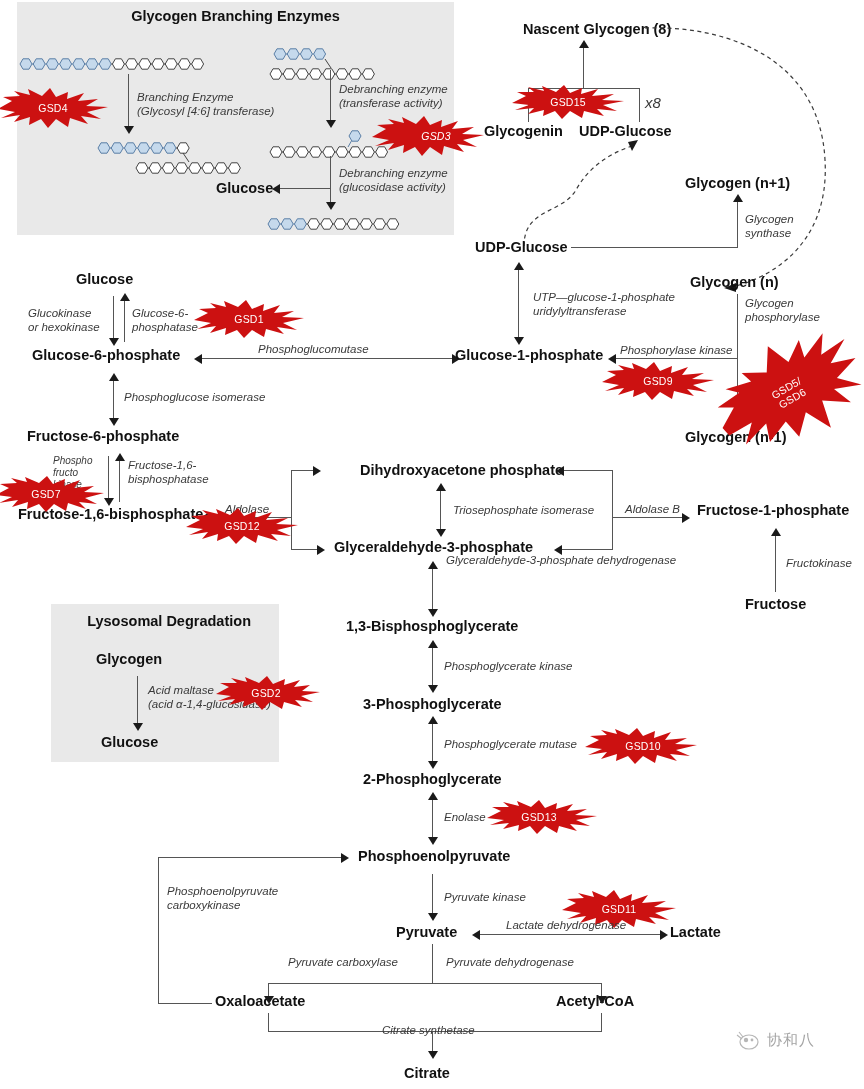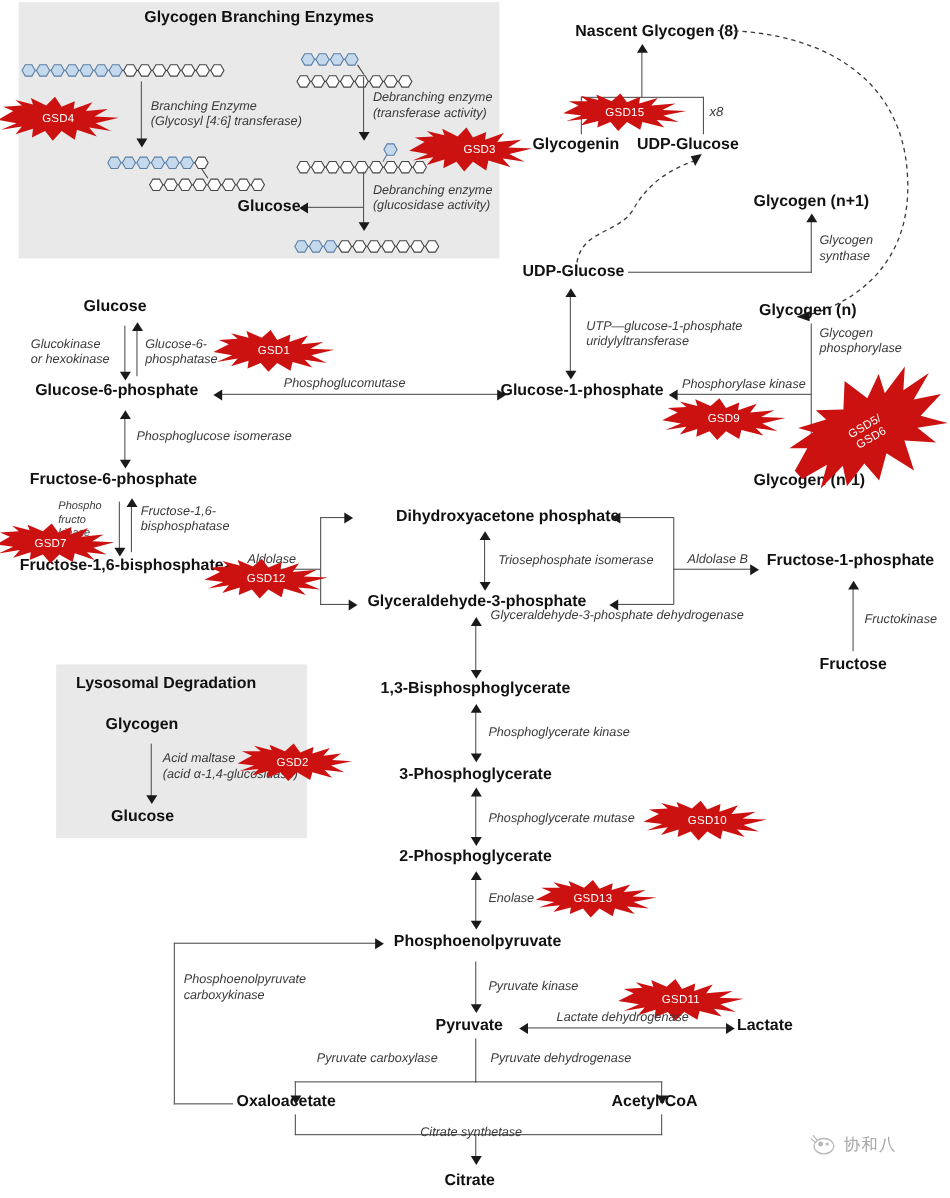--- a/index.html
+++ b/index.html
@@ -37,21 +37,21 @@
   }
   
   .enz{
     font-style:italic;
     font-size:11.5px;
     color:#3a3a3a;
     white-space:nowrap;
     line-height:1.22;
   }
   .enz.tiny{font-size:10px;}
-  .enz.x8{font-size:12px;font-style:italic;}
+  .enz.x8{font-size:15px;font-style:italic;}
   
   .ln{background:#555;position:absolute;}
   .hl{height:1.3px;}
   .vl{width:1.3px;}
   
   .ah{position:absolute;width:0;height:0;}
   .ah-r{border-top:5px solid transparent;border-bottom:5px solid transparent;border-left:8px solid #1a1a1a;}
   .ah-l{border-top:5px solid transparent;border-bottom:5px solid transparent;border-right:8px solid #1a1a1a;}
   .ah-u{border-left:5px solid transparent;border-right:5px solid transparent;border-bottom:8px solid #1a1a1a;}
   .ah-d{border-left:5px solid transparent;border-right:5px solid transparent;border-top:8px solid #1a1a1a;}
@@ -280,21 +280,21 @@
     <svg width="110" height="40" viewBox="0 0 110 40">
         <polygon points="0,21 14,13 5,9 22,8 16,3 32,7 30,1 44,8 52,0 58,9 70,4 69,11 86,5 80,13 100,11 88,18 110,19 89,24 103,31 83,28 90,36 72,30 70,39 58,31 50,40 43,31 31,37 32,29 16,34 22,27 3,30 17,24" fill="#cc1111"></polygon>
       </svg>
     <span class="btxt">GSD4</span>
   </div>
 
   <div class="burst" style="left:372px;top:116px;width:112px;height:40px;">
     <svg width="112" height="40" viewBox="0 0 112 40">
         <polygon points="0,21 14,13 5,9 22,8 16,3 32,7 30,1 44,8 52,0 58,9 70,4 69,11 86,5 80,13 102,11 90,18 112,19 91,24 105,31 85,28 92,36 72,30 70,39 58,31 50,40 43,31 31,37 32,29 16,34 22,27 3,30 17,24" fill="#cc1111"></polygon>
       </svg>
-    <span class="btxt" style="margin-left:16px;">GSD3</span>
+    <span class="btxt" style="margin-left:16px;font-style:italic;">GSD3</span>
   </div>
 
   <div class="abs met" style="left:523px;top:22px;">Nascent Glycogen (8)</div>
 
   <div class="abs ln hl" style="left:528px;top:88px;width:112px;"></div>
   <div class="abs ln vl" style="left:528px;top:88px;height:34px;"></div>
   <div class="abs ln vl" style="left:639px;top:88px;height:34px;"></div>
   <div class="abs ln vl" style="left:583px;top:46px;height:43px;"></div>
   <div class="abs ah ah-u" style="left:579px;top:40px;"></div>
 
@@ -465,21 +465,21 @@
   <div class="abs ln vl" style="left:775px;top:534px;height:58px;"></div>
   <div class="abs ah ah-u" style="left:771px;top:528px;"></div>
   <div class="abs enz" style="left:786px;top:556px;">Fructokinase</div>
 
   <div class="abs ln vl" style="left:432px;top:566px;height:47px;"></div>
   <div class="abs ah ah-u" style="left:428px;top:561px;"></div>
   <div class="abs ah ah-d" style="left:428px;top:609px;"></div>
   <div class="abs enz" style="left:446px;top:553px;">Glyceraldehyde-3-phosphate dehydrogenase</div>
 
   <div class="abs panel" style="left:51px;top:604px;width:228px;height:158px;"></div>
-  <div class="abs panel-title" style="left:51px;top:613px;width:200px;">Lysosomal Degradation</div>
+  <div class="abs panel-title" style="left:51px;top:613px;width:200px;text-align:right;">Lysosomal Degradation</div>
   <div class="abs met" style="left:96px;top:652px;">Glycogen</div>
   <div class="abs met" style="left:101px;top:735px;">Glucose</div>
   <div class="abs ln vl" style="left:137px;top:676px;height:51px;"></div>
   <div class="abs ah ah-d" style="left:133px;top:723px;"></div>
   <div class="abs enz" style="left:148px;top:683px;">
     <div>Acid maltase</div>
     <div>(acid α-1,4-glucosidase)</div>
   </div>
 
   <div class="burst" style="left:216px;top:676px;width:104px;height:34px;">

